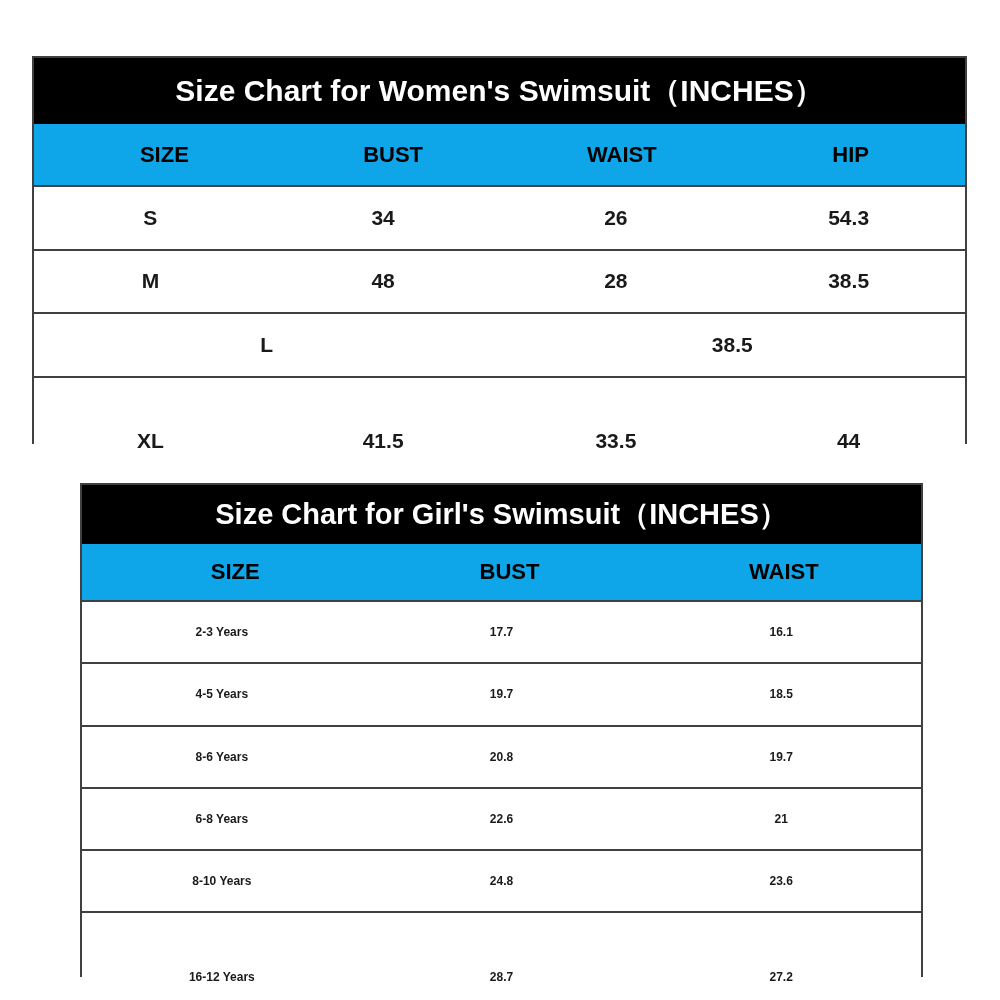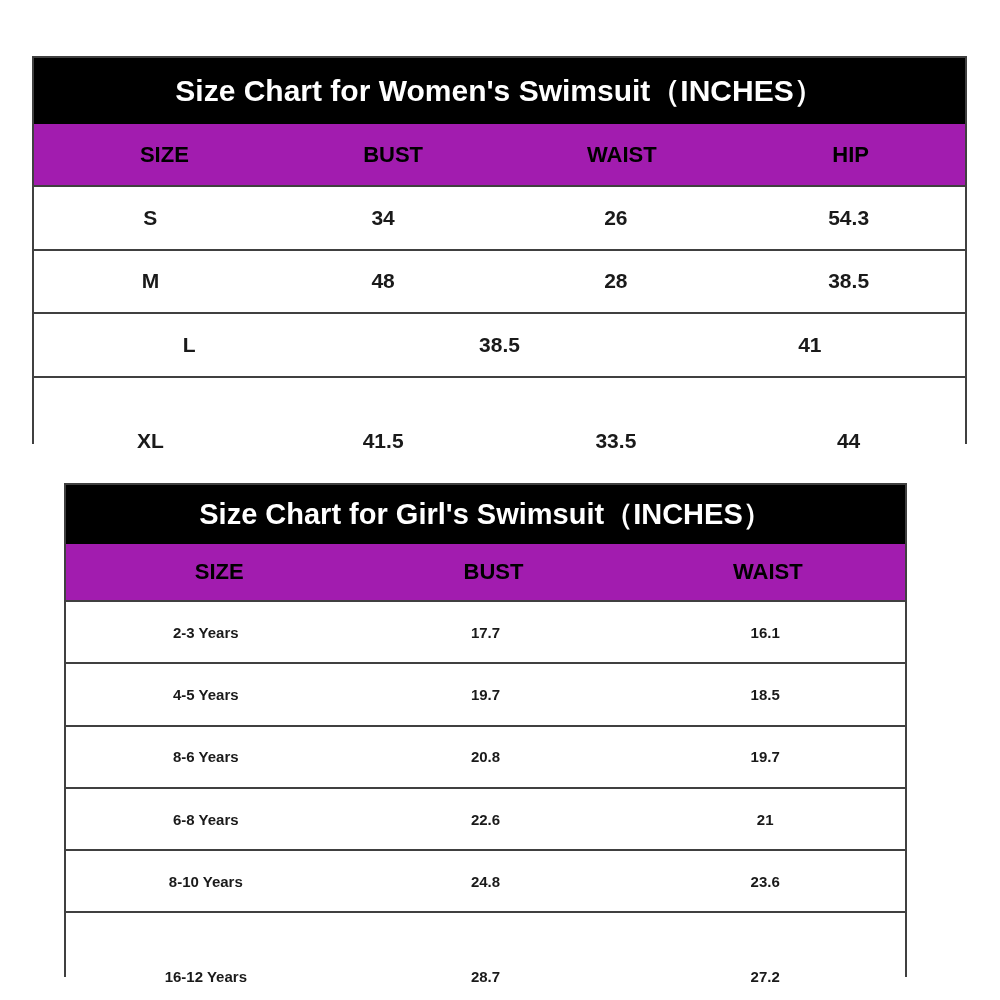--- a/index.html
+++ b/index.html
@@ -16,58 +16,58 @@
     border: 2px solid #404040;
     background: #ffffff;
   }
   #women-table {
     left: 32px;
     top: 56px;
     width: 935px;
     height: 388px;
   }
   #girl-table {
-    left: 64px;
+    left: 80px;
     top: 483px;
     width: 843px;
     height: 494px;
   }
   .title-bar {
     background: #000000;
     color: #ffffff;
     font-weight: bold;
     display: flex;
     align-items: center;
     justify-content: center;
     text-align: center;
   }
   #women-table .title-bar { height: 66px; font-size: 30px; }
   #girl-table  .title-bar { height: 59px; font-size: 29px; }
   .header-row {
-    background: #a21caf;
+    background: #0ea5e9;
     border-bottom: 2px solid #404040;
     display: flex;
     align-items: center;
     font-weight: bold;
     color: #000000;
     padding-left: 16px;
   }
   #women-table .header-row { height: 63px; font-size: 22px; }
   #girl-table  .header-row { height: 58px; font-size: 22px; }
   .data-row {
     display: flex;
     align-items: center;
     font-weight: bold;
     color: #1a1a1a;
     border-bottom: 2px solid #404040;
     background: #ffffff;
   }
   .data-row:last-child { border-bottom: none; margin-top: 32px; }
   #women-table .data-row { height: 63.5px; font-size: 21px; }
-  #girl-table  .data-row { height: 62.3px; font-size: 15px; }
+  #girl-table  .data-row { height: 62.3px; font-size: 12px; }
   .cell {
     text-align: center;
     flex: 1 1 0;
   }
   .cols-4 .cell { width: 25%; }
   .cols-3 .cell { width: 33.333%; }
 </style>
 </head>
 <body>
 
@@ -89,21 +89,20 @@
   </div>
   <div class="data-row cols-4">
     <div class="cell">M</div>
     <div class="cell">48</div>
     <div class="cell">28</div>
     <div class="cell">38.5</div>
   </div>
   <div class="data-row cols-4">
     <div class="cell">L</div>
     <div class="cell">38.5</div>
-    <div class="cell">41</div>
   </div>
   <div class="data-row cols-4">
     <div class="cell">XL</div>
     <div class="cell">41.5</div>
     <div class="cell">33.5</div>
     <div class="cell">44</div>
   </div>
 </div>
 
 <div class="size-table" id="girl-table">

